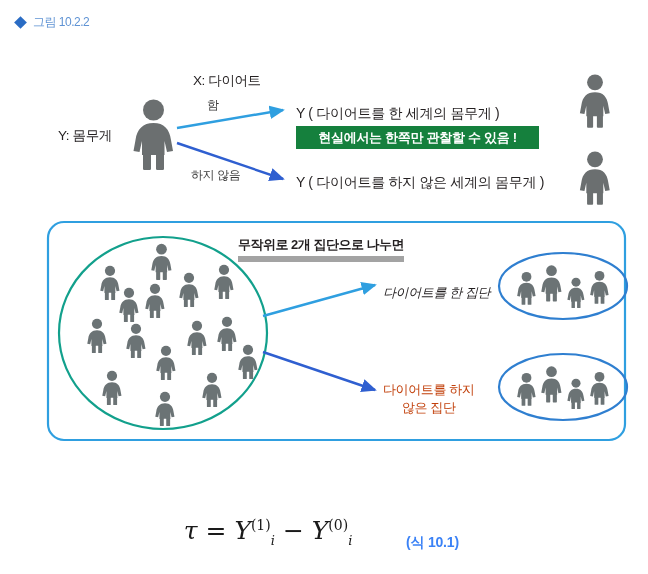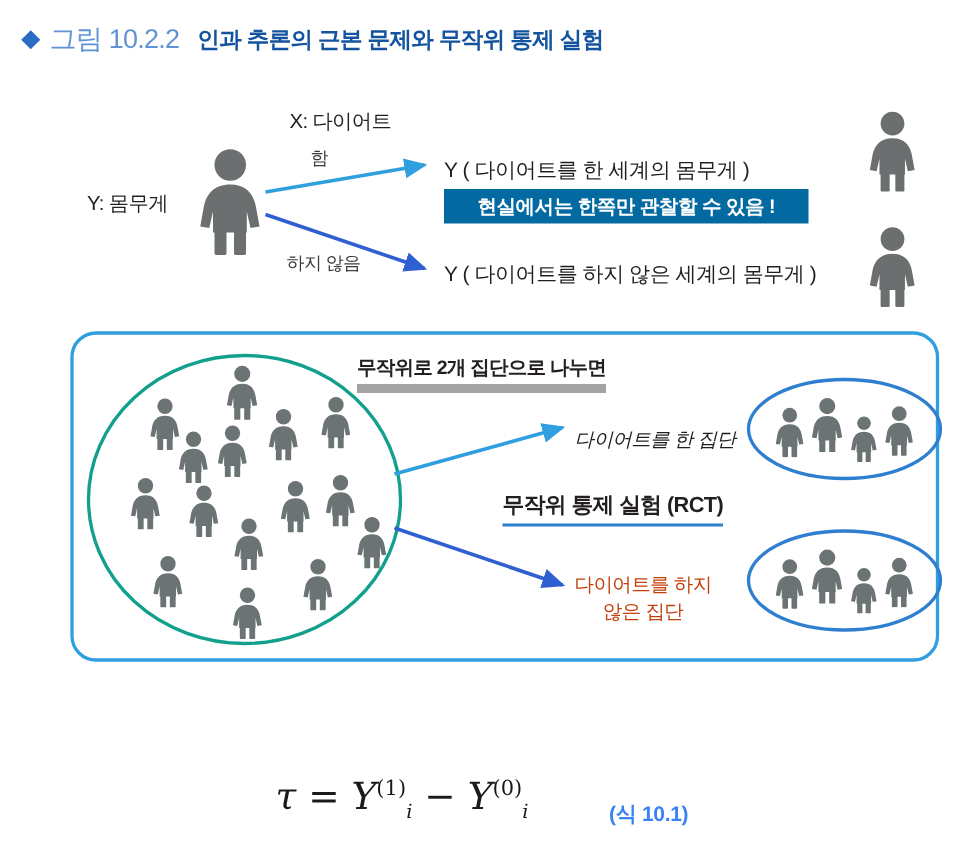--- a/index.html
+++ b/index.html
@@ -19,21 +19,21 @@
     position:absolute;left:16px;top:14px;
     display:flex;align-items:center;gap:8px;
     white-space:nowrap;
   }
   .diamond{
     width:9px;height:9px;background:#2a6cc4;
     transform:rotate(45deg);display:inline-block;
     flex:0 0 auto;position:relative;top:0px;
   }
   .fig-no{
-    font-size:18px;color:#5f93d4;letter-spacing:-0.5px;
+    font-size:12px;color:#5f93d4;letter-spacing:-0.5px;
     font-weight:400;
   }
   .fig-title{
     font-size:15px;color:#14539e;font-weight:bold;letter-spacing:-0.4px;
     margin-left:4px;
   }
 
   
   .person{position:absolute;display:block;}
   .person svg{display:block;width:100%;height:100%;}
@@ -45,21 +45,21 @@
   .lbl-y{left:58px;top:127px;font-size:13.5px;color:#231f20;}
   .lbl-ham{left:207px;top:97px;font-size:12px;color:#3a3a3a;}
   .lbl-noham{left:191px;top:167px;font-size:12px;color:#3a3a3a;}
 
   .out-top{left:296px;top:105px;font-size:14px;color:#231f20;letter-spacing:-0.3px;}
   .out-bot{left:296px;top:174px;font-size:14px;color:#231f20;letter-spacing:-0.3px;}
 
   .pink-banner{
     position:absolute;left:296px;top:126px;
     width:243px;height:23px;
-    background:#0369a1;
+    background:#15803d;
     display:flex;align-items:center;justify-content:center;
   }
   .pink-banner span{
     color:#ffffff;font-size:13px;font-weight:bold;letter-spacing:-0.3px;
   }
 
   
   .overlay{position:absolute;left:0;top:0;width:648px;height:574px;pointer-events:none;}
 
   
@@ -103,21 +103,20 @@
   }
 </style>
 </head>
 <body>
 
 <div class="page">
 
   <div class="title-row">
     <span class="diamond"></span>
     <span class="fig-no">그림 10.2.2</span>
-    <span class="fig-title">인과 추론의 근본 문제와 무작위 통제 실험</span>
   </div>
 
   <div class="lbl lbl-x">X: 다이어트</div>
   <div class="lbl lbl-y">Y: 몸무게</div>
   <div class="lbl lbl-ham">함</div>
   <div class="lbl lbl-noham">하지 않음</div>
 
   <div class="lbl out-bot">Y ( 다이어트를 하지 않은 세계의 몸무게 )</div>
   <div class="lbl out-top">Y ( 다이어트를 한 세계의 몸무게 )</div>
 
@@ -145,21 +144,20 @@
   <div class="person" style="left:578px;top:150px;width:34px;height:55px;">
     <svg viewBox="0 0 45 72" xmlns="http://www.w3.org/2000/svg" aria-hidden="true">
       <circle cx="22.5" cy="12" r="10.5" fill="#6b6f70"></circle>
       <path d="M22.5 25 C12 25 6 31 4.5 42 L2.5 53 L8.5 54 L11 43 L11 57 L33.5 57 L33.5 43 L36 54 L42 53 L40 42 C38.5 31 33 25 22.5 25 Z" fill="#6b6f70"></path>
       <rect x="12" y="55" width="8" height="17" rx="1.2" fill="#6b6f70"></rect>
       <rect x="25" y="55" width="8" height="17" rx="1.2" fill="#6b6f70"></rect>
     </svg>
   </div>
 
   <div class="rct-h1">무작위로 2개 집단으로 나누면</div>
-  <div class="rct-title">무작위 통제 실험 (RCT)</div>
   <div class="grp-lbl-1">다이어트를 한 집단</div>
   <div class="grp-lbl-2">
     <div>다이어트를 하지</div>
     <div>않은 집단</div>
   </div>
 
   <div class="person" style="left:150px;top:243px;width:23px;height:37px;">
       <svg viewBox="0 0 45 72">
         <circle cx="22.5" cy="12" r="10.5" fill="#6b7375"></circle>
         <path d="M22.5 25 C12 25 6 31 4.5 42 L2.5 53 L8.5 54 L11 43 L11 57 L33.5 57 L33.5 43 L36 54 L42 53 L40 42 C38.5 31 33 25 22.5 25 Z" fill="#6b7375"></path>

